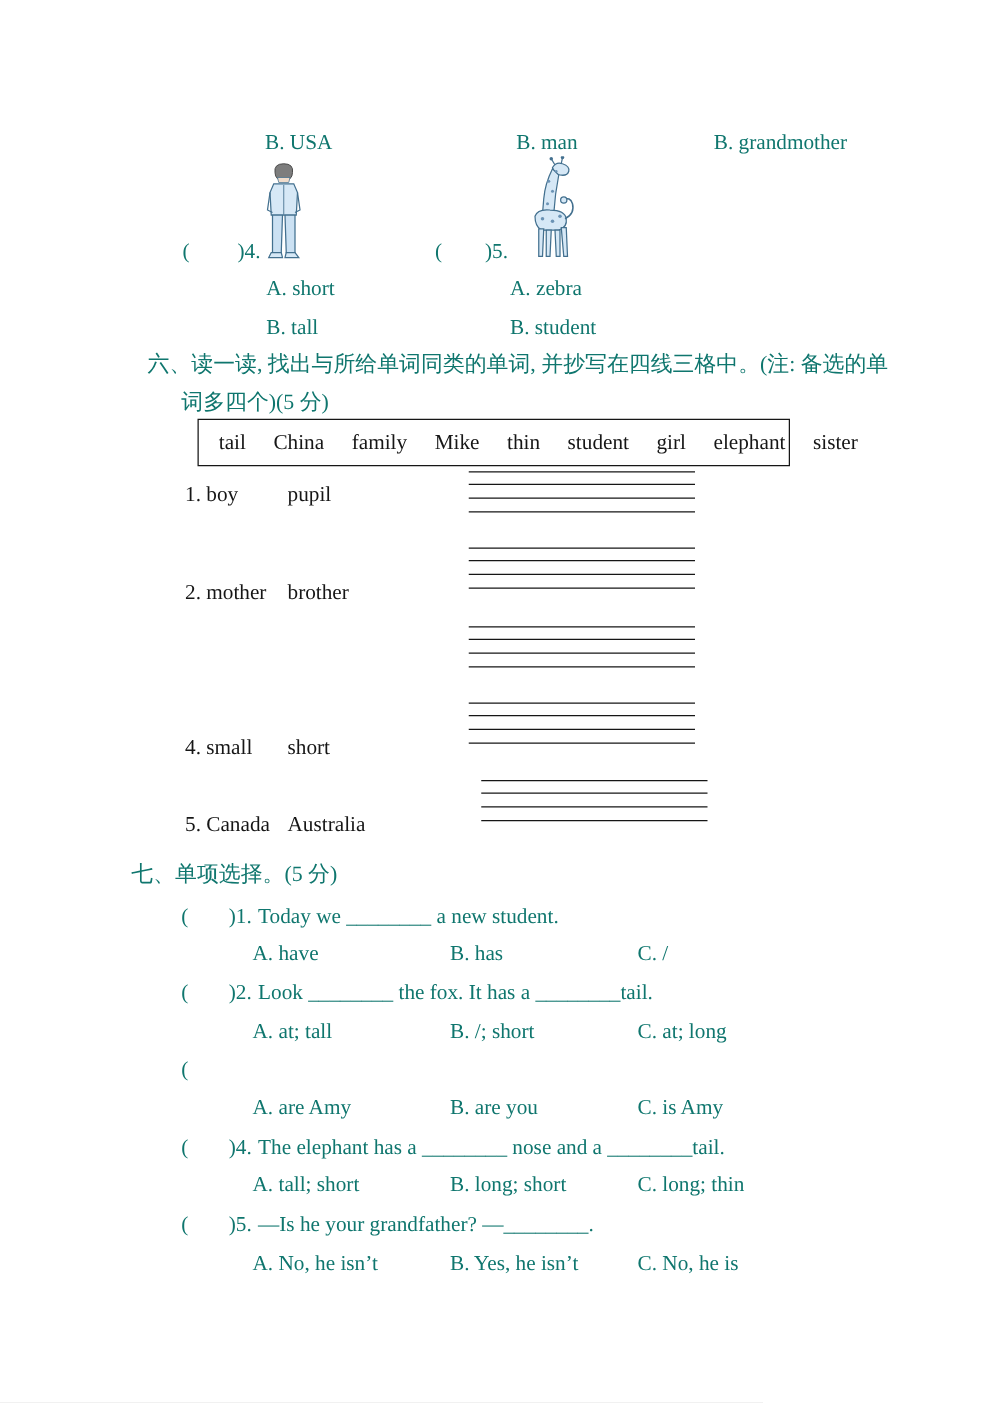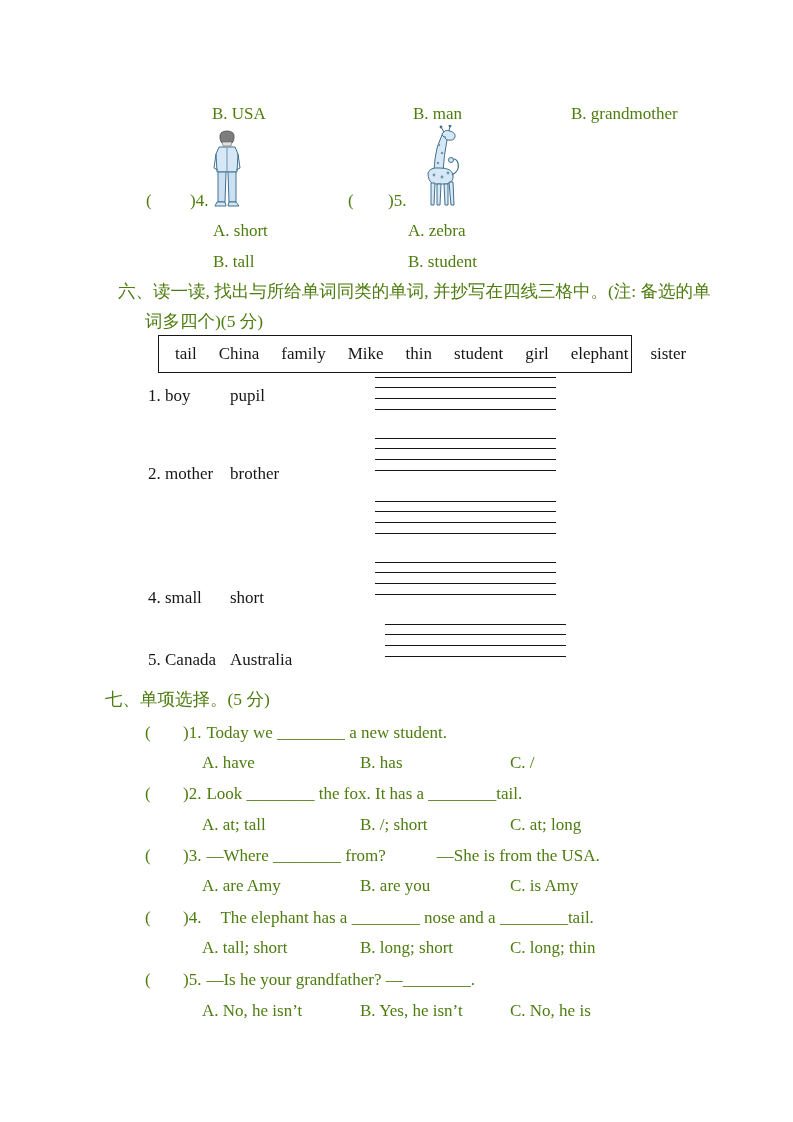--- a/index.html
+++ b/index.html
@@ -10,21 +10,21 @@
     background:#ffffff;
     font-family:"Liberation Serif","DejaVu Serif",serif;
     color:#161616;
     overflow:hidden;
   }
   .t{
     position:absolute;
     font-size:17px;
     line-height:1.2;
     white-space:pre;
-    color:#4d7c0f;
+    color:#0f766e;
   }
   .cn{ font-size:17.5px; }
   .wordbox{
     position:absolute;
     left:158px;top:335px;
     width:474px;height:38px;
     border:1.5px solid #161616;
     display:flex;
     align-items:center;
     gap:22px;
@@ -185,27 +185,26 @@
   <span class="t" style="left:360px;top:753px">B. has</span>
   <span class="t" style="left:510px;top:753px">C. /</span>
 
   <span class="t" style="left:145px;top:784px">(</span>
   <span class="t" style="left:183px;top:784px"><span class="stem-line">)2.</span><span class="stem-line" style="margin-left:5px">Look ________ the fox. It has a ________tail.</span></span>
   <span class="t" style="left:202px;top:815px">A. at; tall</span>
   <span class="t" style="left:360px;top:815px">B. /; short</span>
   <span class="t" style="left:510px;top:815px">C. at; long</span>
 
   <span class="t" style="left:145px;top:846px">(</span>
-  <span class="t" style="left:183px;top:846px"><span class="stem-line">)3.</span><span class="stem-line" style="margin-left:5px">—Where ________ from?            —She is from the USA.</span></span>
   <span class="t" style="left:202px;top:876px">A. are Amy</span>
   <span class="t" style="left:360px;top:876px">B. are you</span>
   <span class="t" style="left:510px;top:876px">C. is Amy</span>
 
   <span class="t" style="left:145px;top:908px">(</span>
-  <span class="t" style="left:183px;top:908px"><span class="stem-line">)4.</span><span class="stem-line" style="margin-left:19px">The elephant has a ________ nose and a ________tail.</span></span>
+  <span class="t" style="left:183px;top:908px"><span class="stem-line">)4.</span><span class="stem-line" style="margin-left:5px">The elephant has a ________ nose and a ________tail.</span></span>
   <span class="t" style="left:202px;top:938px">A. tall; short</span>
   <span class="t" style="left:360px;top:938px">B. long; short</span>
   <span class="t" style="left:510px;top:938px">C. long; thin</span>
 
   <span class="t" style="left:145px;top:970px">(</span>
   <span class="t" style="left:183px;top:970px"><span class="stem-line">)5.</span><span class="stem-line" style="margin-left:5px">—Is he your grandfather? —________.</span></span>
   <span class="t" style="left:202px;top:1001px">A. No, he isn’t</span>
   <span class="t" style="left:360px;top:1001px">B. Yes, he isn’t</span>
   <span class="t" style="left:510px;top:1001px">C. No, he is</span>
 

